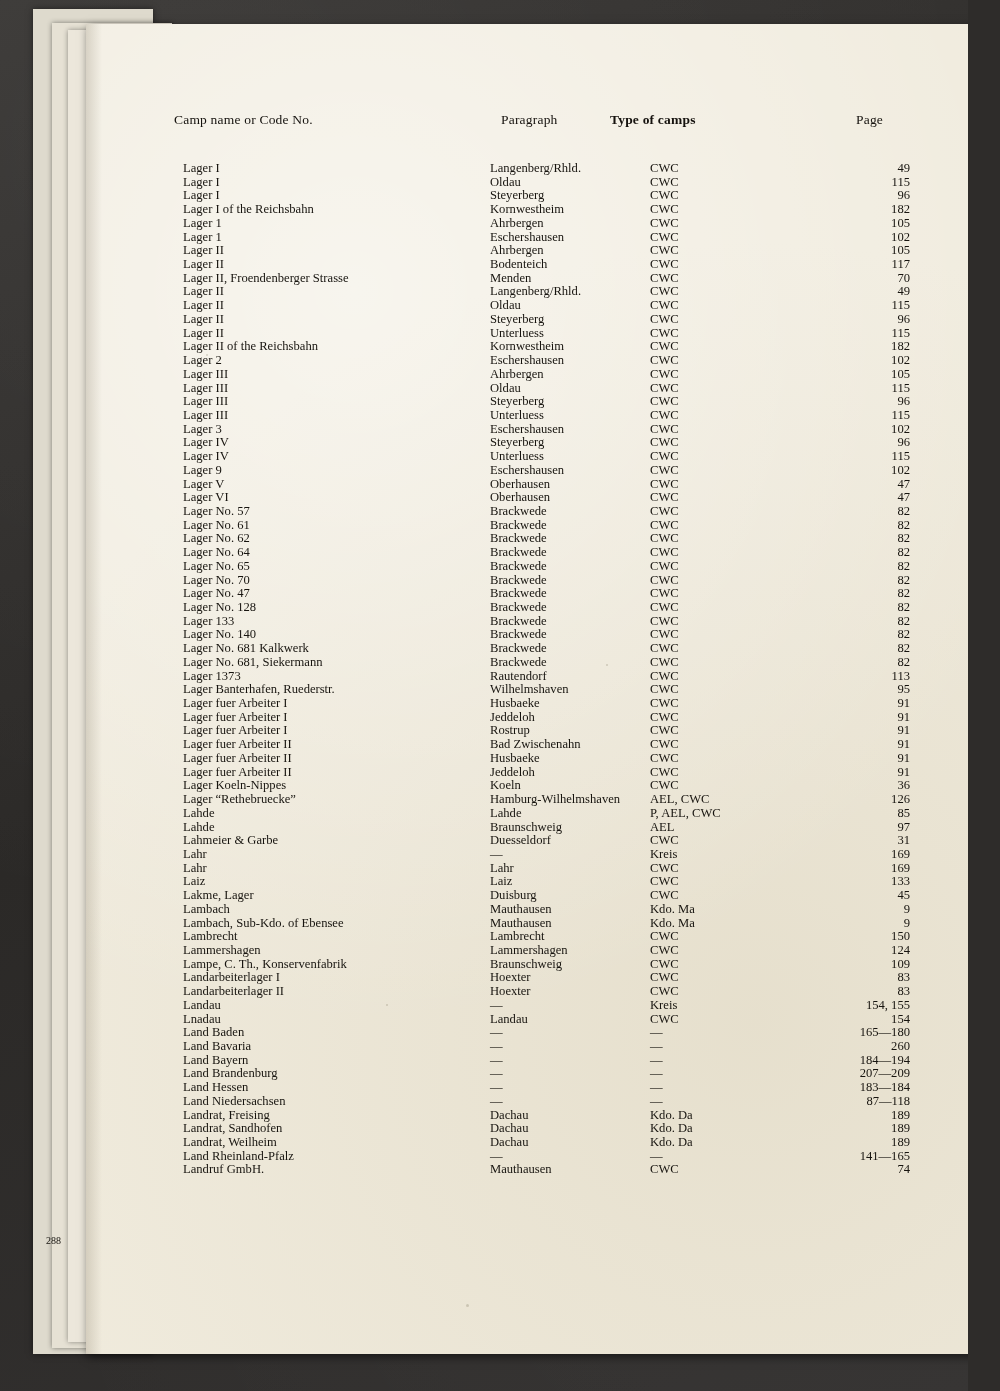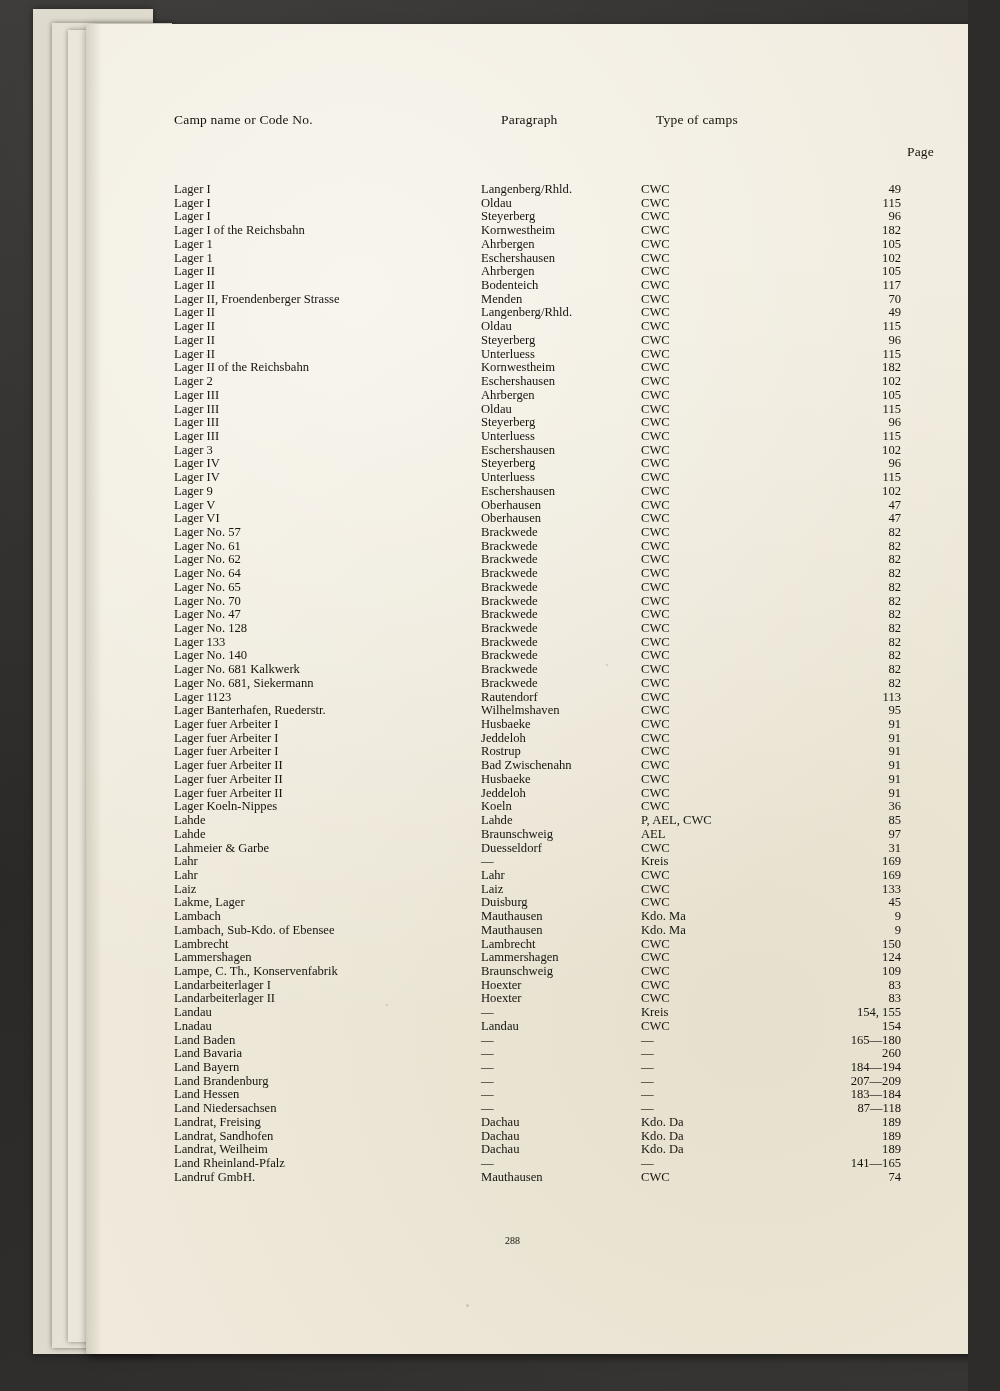--- a/index.html
+++ b/index.html
@@ -75,29 +75,28 @@
     position: absolute;
     top: 88px;
     left: 0;
     width: 100%;
     font-size: 13.5px;
     color: #15120e;
     letter-spacing: 0.2px;
   }
   .hdr .h-name { position: absolute; left: 88px; }
   .hdr .h-para { position: absolute; left: 415px; }
-  .hdr .h-type { position: absolute; left: 570px; }
-  .hdr .h-page { position: absolute; left: 812px; width: 45px; text-align: center; margin-top: 32px; }
+  .hdr .h-type { position: absolute; left: 524px; font-weight: bold; }
+  .hdr .h-page { position: absolute; left: 770px; width: 45px; text-align: left; }
 
   .rows {
     position: absolute;
     top: 137px;
-    left: 0;
+    left: 9px;
     width: 100%;
-    margin-top: 21px;
   }
   .row {
     position: relative;
     height: 13.72px;
     font-size: 12.6px;
     color: #17140f;
     white-space: nowrap;
   }
   .row .c-name {
     position: absolute;
@@ -116,21 +115,21 @@
     left: 700px;
     width: 115px;
     text-align: right;
   }
 
   .folio {
     position: absolute;
     top: 1211px;
     left: 0;
     width: 100%;
-    text-align: center;
+    text-align: left;
     font-size: 10px;
     color: #15120e;
   }
   .folio span { margin-left: -40px; }
 
   
   .speck {
     position: absolute;
     background: rgba(90,80,60,0.22);
     border-radius: 50%;
@@ -371,21 +370,21 @@
             <span class="c-type">CWC</span>
             <span class="c-page">82</span>
           </div>
           <div class="row">
             <span class="c-name">Lager No. 681, Siekermann</span>
             <span class="c-para">Brackwede</span>
             <span class="c-type">CWC</span>
             <span class="c-page">82</span>
           </div>
           <div class="row">
-            <span class="c-name">Lager 1123</span>
+            <span class="c-name">Lager 1373</span>
             <span class="c-para">Rautendorf</span>
             <span class="c-type">CWC</span>
             <span class="c-page">113</span>
           </div>
           <div class="row">
             <span class="c-name">Lager Banterhafen, Ruederstr.</span>
             <span class="c-para">Wilhelmshaven</span>
             <span class="c-type">CWC</span>
             <span class="c-page">95</span>
           </div>
@@ -423,20 +422,26 @@
             <span class="c-name">Lager fuer Arbeiter II</span>
             <span class="c-para">Jeddeloh</span>
             <span class="c-type">CWC</span>
             <span class="c-page">91</span>
           </div>
           <div class="row">
             <span class="c-name">Lager Koeln-Nippes</span>
             <span class="c-para">Koeln</span>
             <span class="c-type">CWC</span>
             <span class="c-page">36</span>
+          </div>
+          <div class="row">
+            <span class="c-name">Lager “Rethebruecke”</span>
+            <span class="c-para">Hamburg-Wilhelmshaven</span>
+            <span class="c-type">AEL, CWC</span>
+            <span class="c-page">126</span>
           </div>
           <div class="row">
             <span class="c-name">Lahde</span>
             <span class="c-para">Lahde</span>
             <span class="c-type">P, AEL, CWC</span>
             <span class="c-page">85</span>
           </div>
           <div class="row">
             <span class="c-name">Lahde</span>
             <span class="c-para">Braunschweig</span>

